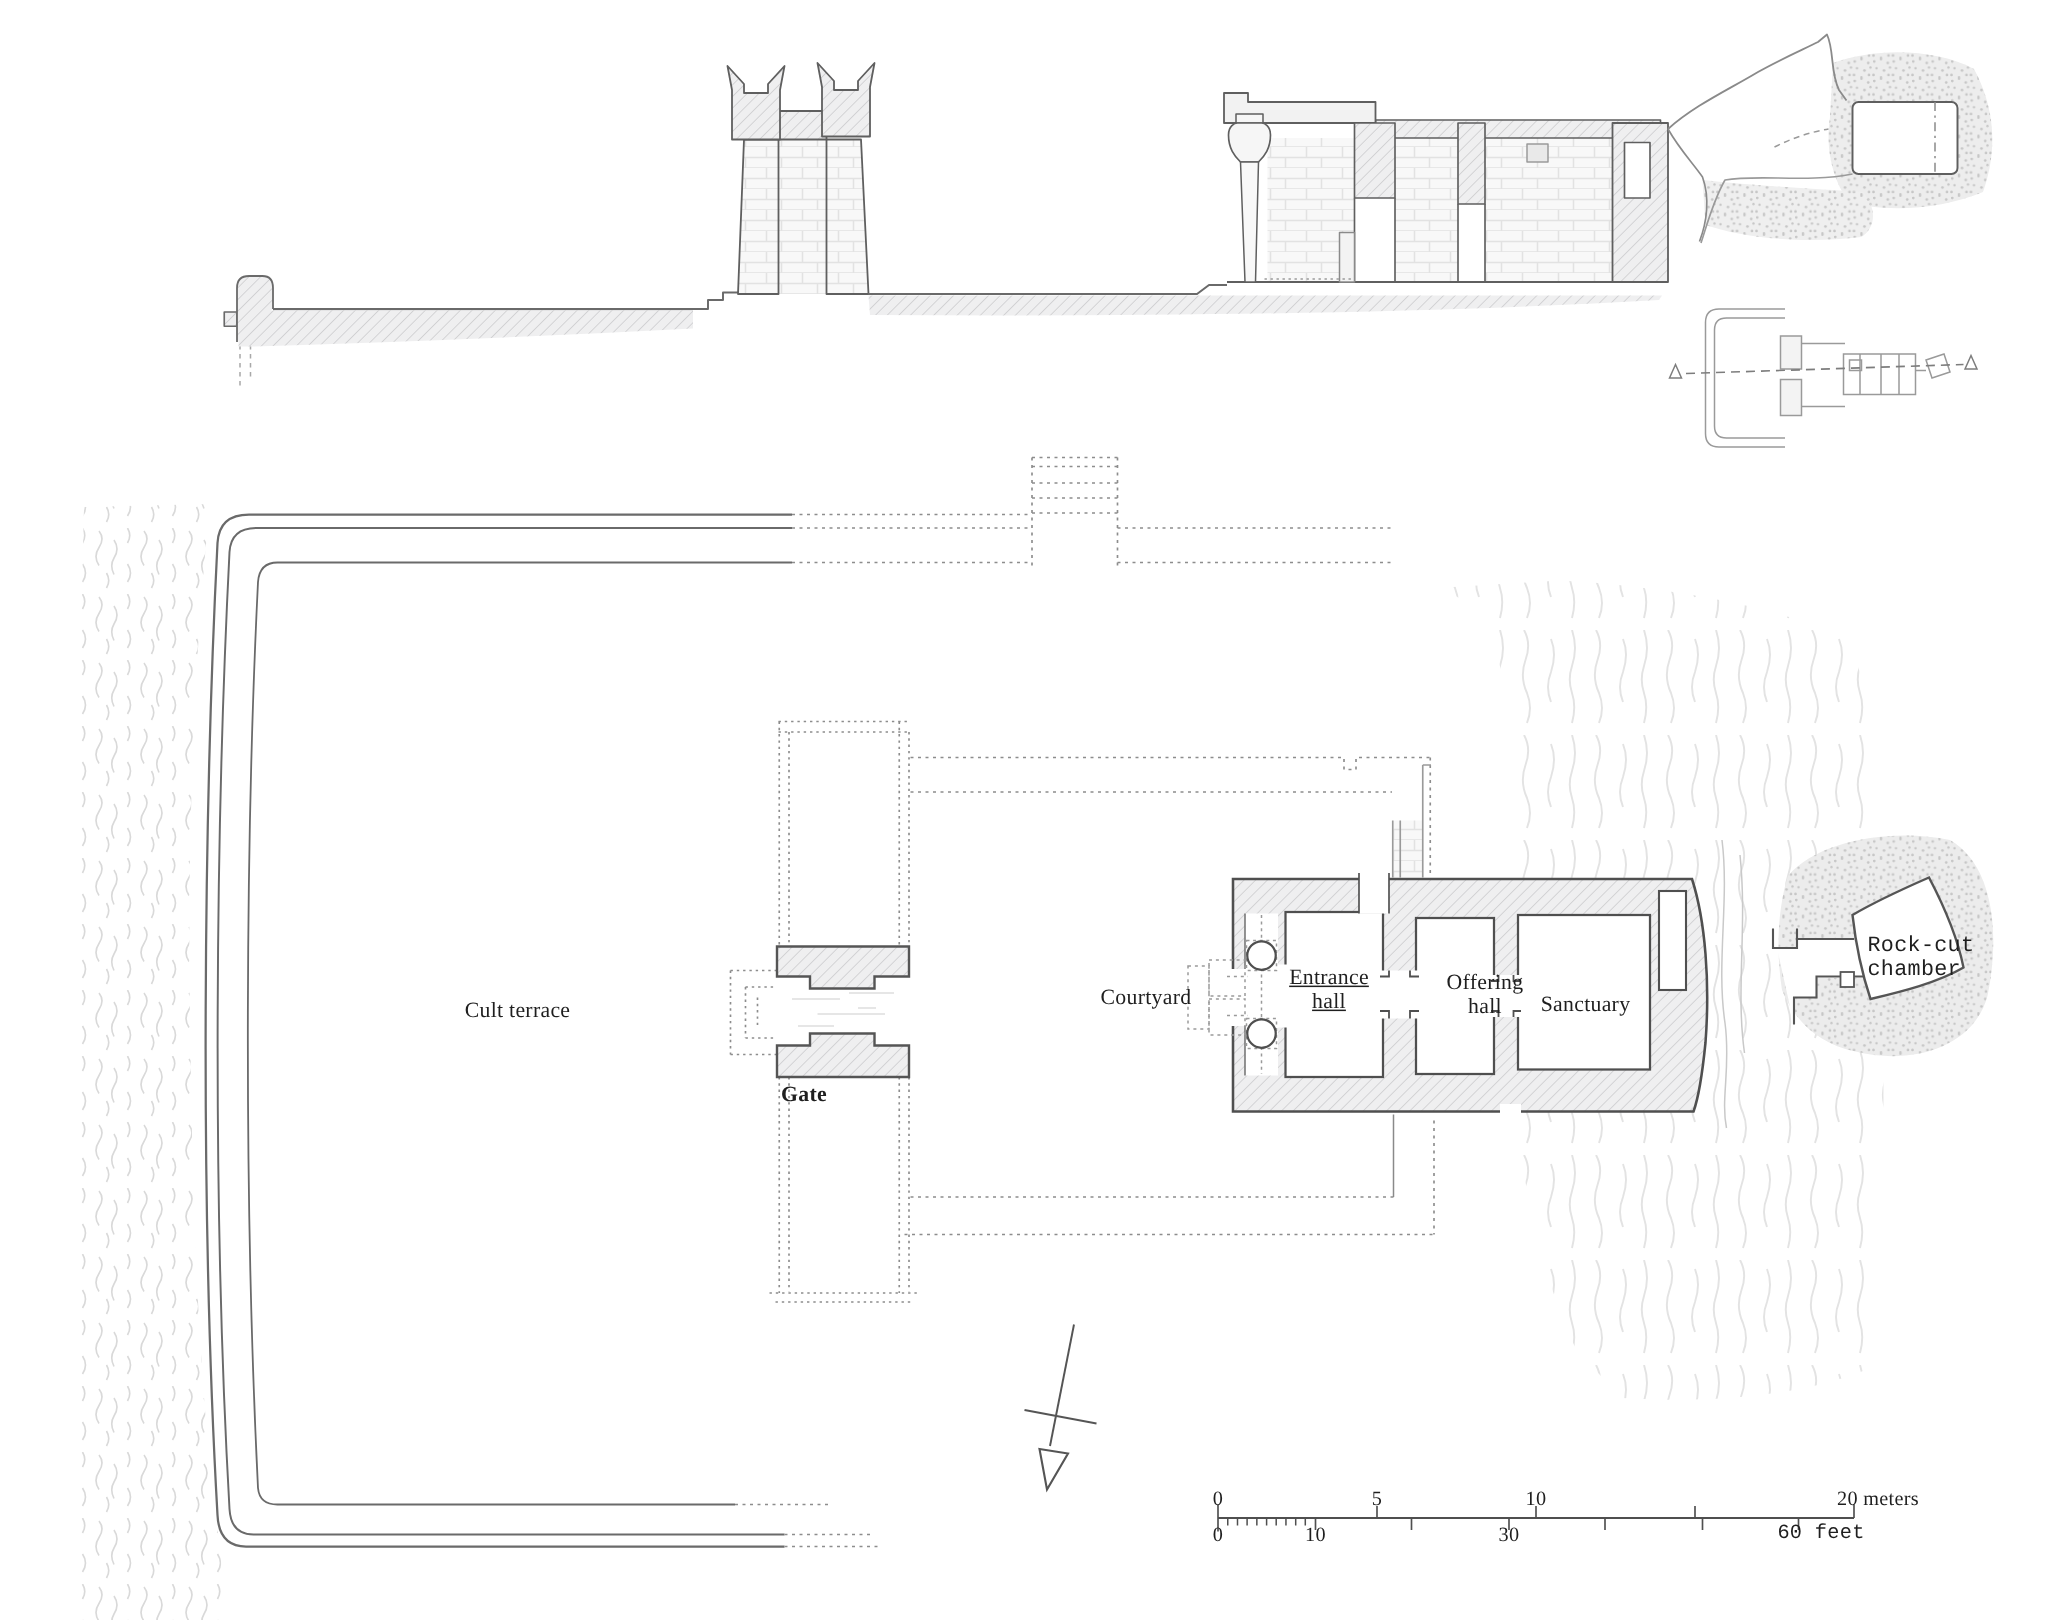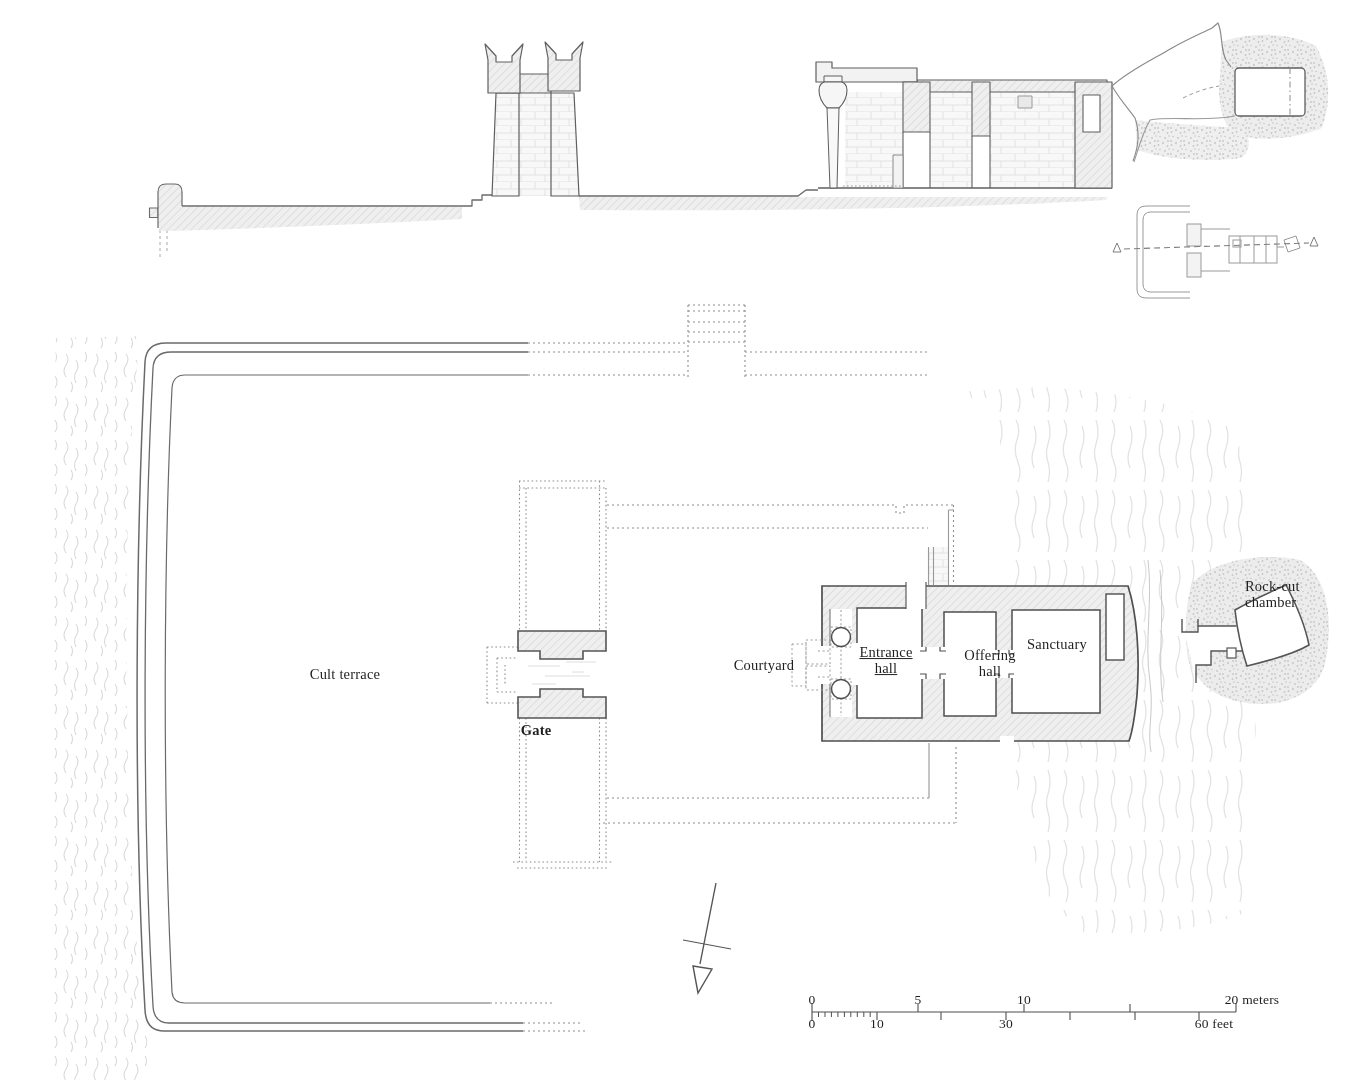--- a/index.html
+++ b/index.html
@@ -257,25 +257,25 @@
 
     <path d="M818.5,1012 V1017 M825,1012 V1017 M831.4,1012 V1017 M837.9,1012 V1017 M844.4,1012 V1017 M850.8,1012 V1017 M857.3,1012 V1017 M863.8,1012 V1017 M870.2,1012 V1017" stroke-width="1"></path>
   </g>
 </svg>
 
 <div class="lbl" style="left:345px;top:675px;">Cult terrace</div>
 <div class="lbl" style="left:536px;top:731px;font-weight:bold;">Gate</div>
 <div class="lbl" style="left:744px;top:666px;margin-left:20px;">Courtyard</div>
 <div class="lbl wrap" style="left:886px;top:661px;width:72px;text-decoration:underline;">Entrance hall</div>
 <div class="lbl wrap" style="left:966px;top:664px;width:62px;margin-left:24px;">Offering hall</div>
-<div class="lbl" style="left:1057px;top:645px;">Sanctuary</div>
-<div class="lbl wrap leftal" style="left:1245px;top:595px;width:72px;">Rock-cut chamber</div>
+<div class="lbl" style="left:1057px;top:671px;">Sanctuary</div>
+<div class="lbl wrap leftal" style="left:1245px;top:640px;width:72px;font-family:Liberation Mono, monospace;">Rock-cut chamber</div>
 
 <div class="lbl scale-num" style="left:812px;top:1000px;">0</div>
 <div class="lbl scale-num" style="left:918px;top:1000px;">5</div>
 <div class="lbl scale-num" style="left:1024px;top:1000px;">10</div>
 <div class="lbl scale-num" style="left:1252px;top:1000px;font-family:Liberation Serif, serif;">20 meters</div>
 <div class="lbl scale-num" style="left:812px;top:1024px;">0</div>
 <div class="lbl scale-num" style="left:877px;top:1024px;">10</div>
 <div class="lbl scale-num" style="left:1006px;top:1024px;">30</div>
-<div class="lbl scale-num" style="left:1214px;top:1024px;">60 feet</div>
+<div class="lbl scale-num" style="left:1214px;top:1024px;font-family:Liberation Mono, monospace;">60 feet</div>
 
 </div>
 
 </body></html>

